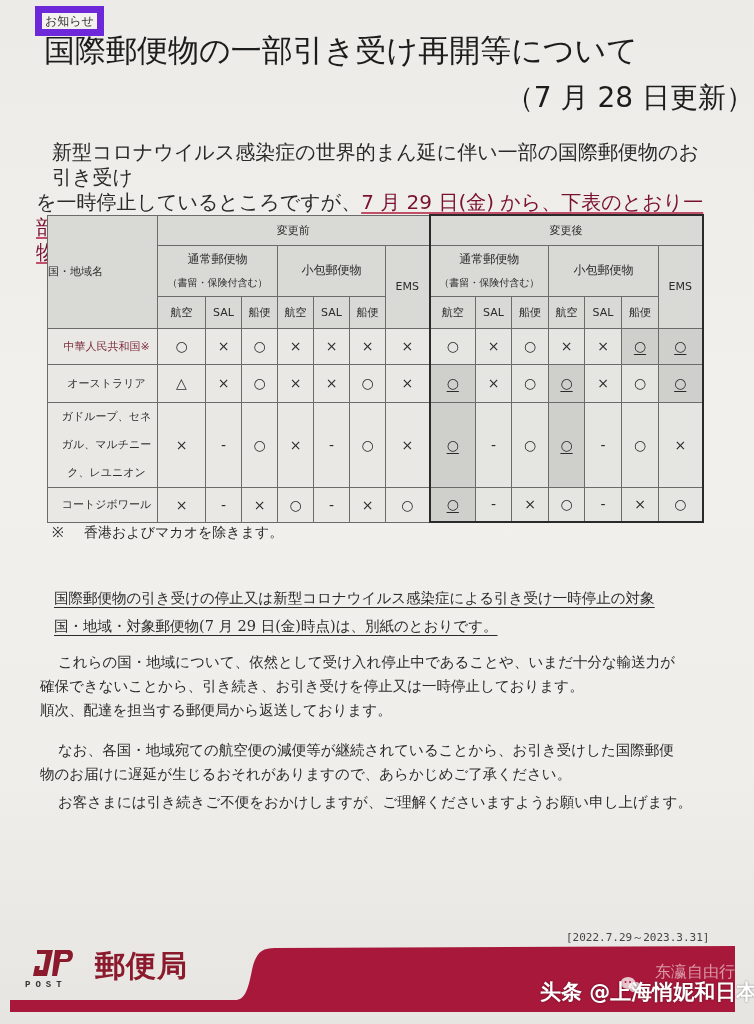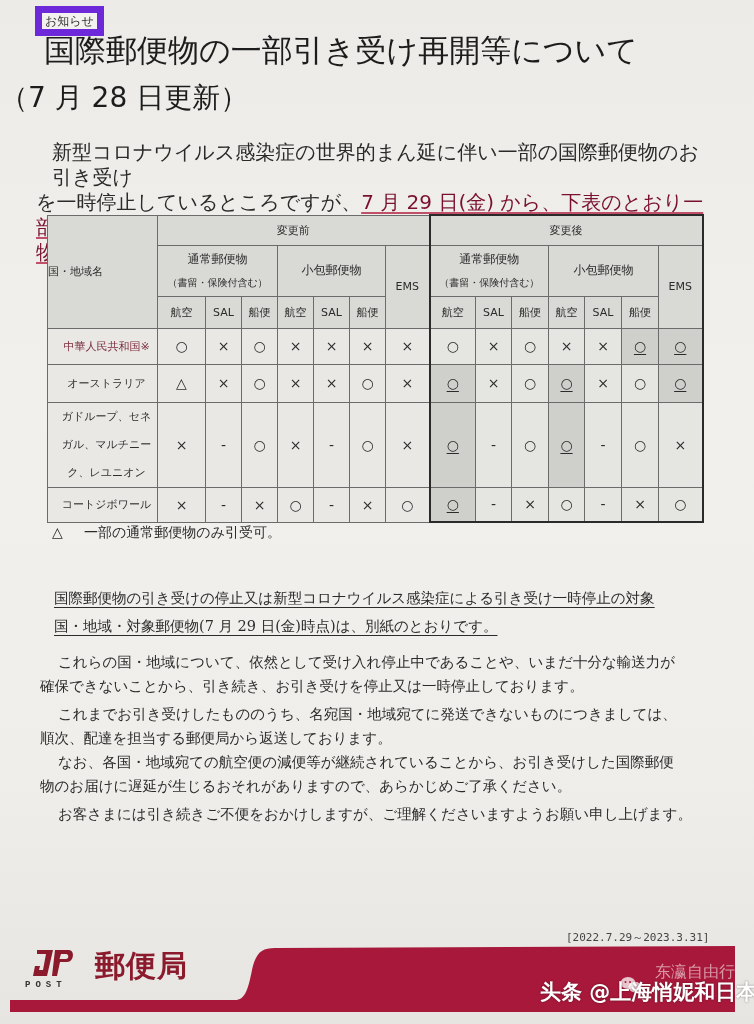--- a/index.html
+++ b/index.html
@@ -13,21 +13,21 @@
   .notice-tag {
     left:35px; top:6px; border:7px solid #6d28d9; padding:0 3px;
     font-size:12px; line-height:16px; color:#333; background:#f3f2ef;
   }
   .title {
     left:0; width:682px; top:30px; text-align:center;
     font-family:"DejaVu Sans","Liberation Sans",sans-serif;
     font-size:31px; letter-spacing:0px; color:#1c1c1c; line-height:40px;
   }
   .subtitle {
-    left:0; width:754px; top:78px; text-align:left;
+    left:0; width:754px; top:78px; text-align:right;
     font-family:"DejaVu Sans","Liberation Sans",sans-serif;
     font-size:28px; color:#1c1c1c; line-height:40px;
   }
   .intro {
     left:36px; width:680px; top:140px;
     font-size:20px; line-height:25px; color:#2a2a2a;
   }
   .intro .indent { padding-left:16px; }
   .emph {
     color:#7a1030; font-weight:normal;
@@ -235,34 +235,33 @@
     <td class="after-cell sep-bottom">×</td>
     <td class="after-cell sep-bottom">○</td>
     <td class="after-cell sep-bottom">-</td>
     <td class="after-cell sep-bottom">×</td>
     <td class="after-cell sep-right sep-bottom">○</td>
   </tr>
 </tbody>
   </table>
 
 <div class="abs notes">
-  <div><span class="mark">△</span><span>一部の通常郵便物のみ引受可。</span></div>
+  <div><span class="mark">※</span><span>香港およびマカオを除きます。</span></div>
 </div>
 
 <div class="abs para" style="top:586px; left:54px;">
   <div class="u-line">国際郵便物の引き受けの停止又は新型コロナウイルス感染症による引き受け一時停止の対象</div>
   <div class="u-line" style="margin-top:4px">国・地域・対象郵便物(7 月 29 日(金)時点)は、別紙のとおりです。</div>
 </div>
 
 <div class="abs para" style="top:650px;">
   <div class="indent">これらの国・地域について、依然として受け入れ停止中であることや、いまだ十分な輸送力が</div>
   <div>確保できないことから、引き続き、お引き受けを停止又は一時停止しております。</div>
-  <div class="indent" style="margin-top:4px">これまでお引き受けしたもののうち、名宛国・地域宛てに発送できないものにつきましては、</div>
   <div>順次、配達を担当する郵便局から返送しております。</div>
-  <div class="indent" style="margin-top:0">なお、各国・地域宛ての航空便の減便等が継続されていることから、お引き受けした国際郵便</div>
+  <div class="indent" style="margin-top:16px">なお、各国・地域宛ての航空便の減便等が継続されていることから、お引き受けした国際郵便</div>
   <div>物のお届けに遅延が生じるおそれがありますので、あらかじめご了承ください。</div>
   <div class="indent" style="margin-top:4px">お客さまには引き続きご不便をおかけしますが、ご理解くださいますようお願い申し上げます。</div>
 </div>
 
 <div class="abs validity">[2022.7.29～2023.3.31]</div>
 
 <svg class="abs footer-band" viewBox="0 0 754 84">
   <path d="M10 60 L235 60 C245 60 248 50 252 30 C256 12 262 8 275 8 L735 6 L735 72 L10 72 Z" fill="#a8183a"></path>
 </svg>
 

